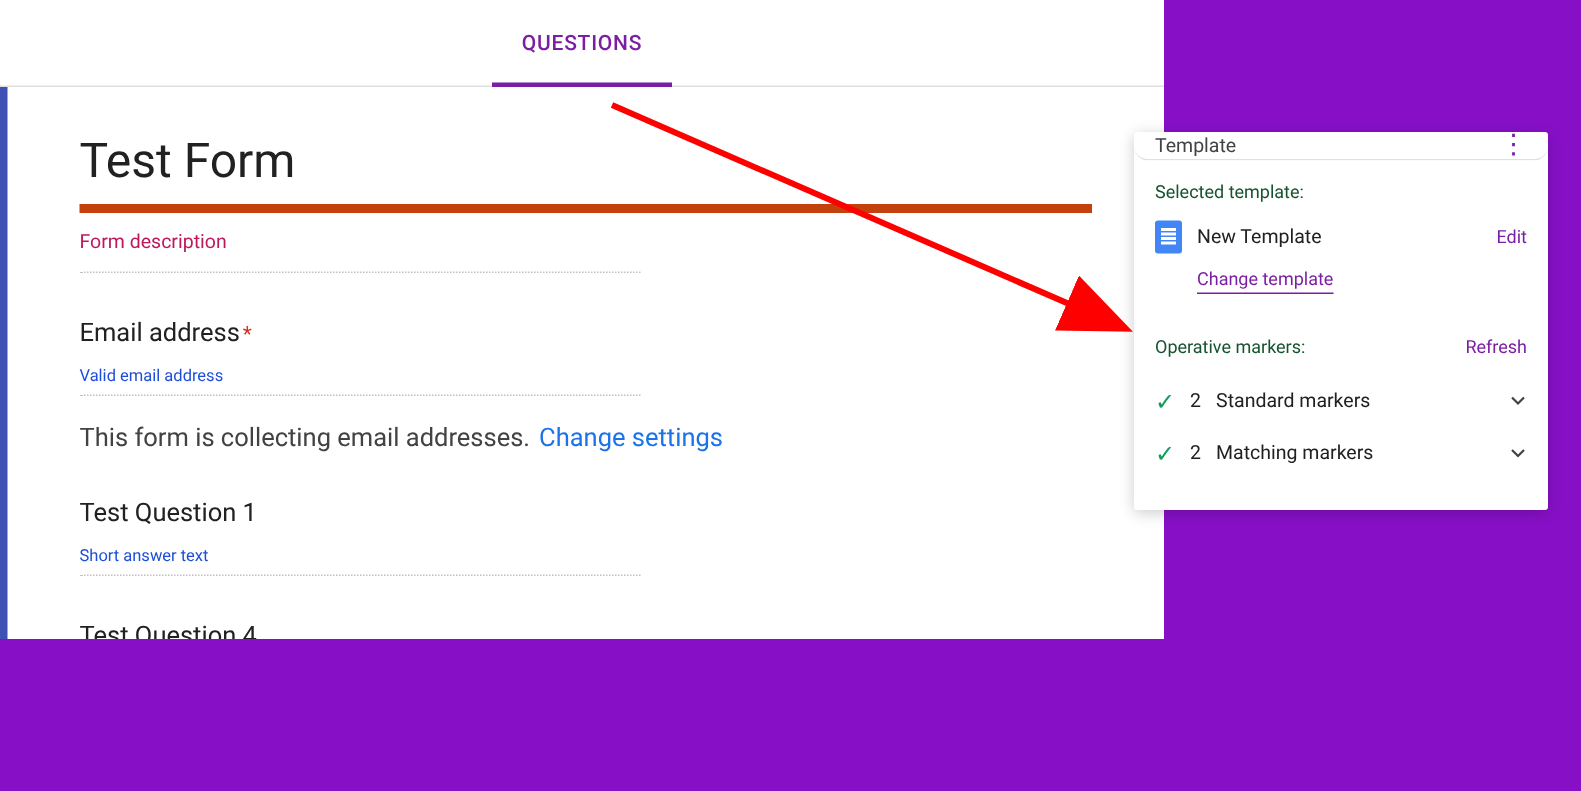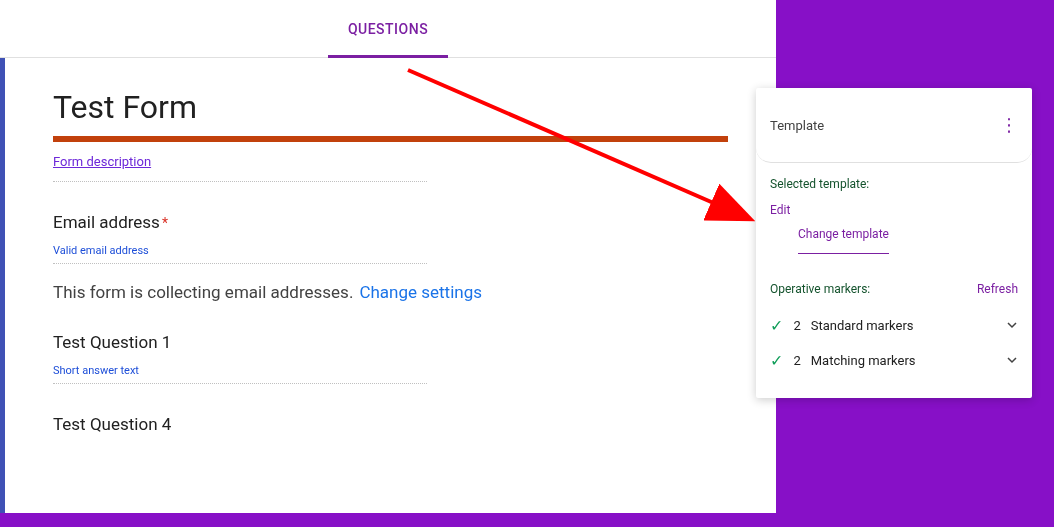--- a/index.html
+++ b/index.html
@@ -1,54 +1,54 @@
 <!DOCTYPE html>
 <html><head>
   <meta charset="utf-8">
   <style>
     * { margin: 0; padding: 0; box-sizing: border-box; }
     body { font-family: 'Roboto', Arial, sans-serif; background: #8710c7; width: 1054px; height: 527px; overflow: hidden; position: relative; }
     
-    .form-container { background: #fff; width: 776px; height: 513px; position: absolute; top: 0; left: 0; }
+    .form-container { background: #fff; width: 776px; height: 426px; position: absolute; top: 0; left: 0; }
     
     .tabs { display: flex; justify-content: center; align-items: center; height: 58px; border-bottom: 1px solid #e0e0e0; }
     .tab { padding: 0 20px; font-size: 14px; font-weight: 500; letter-spacing: 0.5px; color: #757575; height: 58px; display: flex; align-items: center; cursor: pointer; position: relative; }
     .tab.active { color: #7b1fa2; }
     .tab.active::after { content: ''; position: absolute; bottom: 0; left: 0; right: 0; height: 3px; background: #7b1fa2; }
     .tab-badge { background: #757575; color: #fff; border-radius: 3px; padding: 2px 8px; font-size: 12px; margin-left: 10px; font-weight: 500; }
     
     .form-body { padding: 30px 48px; border-left: 5px solid #3f51b5; height: calc(100% - 58px); overflow: hidden; }
     .form-title { font-size: 32px; color: #212121; font-weight: 400; border-bottom: 6px solid #c2410c; padding-bottom: 10px; margin-bottom: 12px; }
-    .form-desc { color: #6d28d9; font-size: 13px; padding-bottom: 12px; border-bottom: 1px dotted #c0c0c0; width: 374px; text-decoration: underline; }
+    .form-desc { color: #be185d; font-size: 13px; padding-bottom: 12px; border-bottom: 1px dotted #c0c0c0; width: 374px; }
     
     .question-block { margin-top: 30px; }
     .question-title { font-size: 17px; color: #212121; margin-bottom: 12px; }
     .required-star { color: #d93025; font-size: 14px; margin-left: 2px; }
     .question-input { color: #1d4ed8; font-size: 11px; padding-bottom: 6px; border-bottom: 1px dotted #c0c0c0; width: 374px; margin-bottom: 18px; }
     .collecting-row { font-size: 17px; color: #424242; display: flex; align-items: center; }
     .change-settings { color: #1a73e8; margin-left: 6px; cursor: pointer; }
     
     .addon-panel { position: absolute; top: 88px; right: 22px; width: 276px; background: #fff; border-radius: 2px; box-shadow: 0 2px 10px rgba(0,0,0,0.2); }
     .addon-header { background: #7b1fa2; color: #fff; padding: 14px 16px; display: flex; align-items: center; justify-content: space-between; }
     .addon-title { font-size: 14px; font-weight: 500; letter-spacing: 0.3px; }
     .addon-header-icons { display: flex; align-items: center; gap: 20px; }
     .addon-icon { cursor: pointer; display: flex; align-items: center; }
     
-    .addon-subheader { padding: 28px 14px; display: flex; justify-content: space-between; align-items: center; border-bottom: 1px solid #e0e0e0; font-size: 13px; color: #424242; border-radius: 15px; }
+    .addon-subheader { padding: 0 14px; display: flex; justify-content: space-between; align-items: center; border-bottom: 1px solid #e0e0e0; font-size: 13px; color: #424242; border-radius: 15px; }
     .kebab { cursor: pointer; color: #7b1fa2; font-size: 18px; line-height: 1; }
     
     .addon-content { padding: 14px 14px 20px 14px; }
     .section-label { font-size: 12px; color: #14532d; margin-bottom: 12px; }
     .template-row { display: flex; align-items: center; justify-content: space-between; margin-bottom: 6px; }
     .template-left { display: flex; align-items: center; gap: 10px; }
     .doc-icon { width: 18px; height: 22px; background: #4285f4; border-radius: 2px; position: relative; flex-shrink: 0; }
     .doc-icon::before { content: ''; position: absolute; left: 4px; top: 5px; width: 10px; height: 2px; background: #fff; box-shadow: 0 3px 0 #fff, 0 6px 0 #fff, 0 9px 0 #fff; }
     .template-name { font-size: 13px; color: #212121; }
     .edit-link { font-size: 12px; color: #7b1fa2; cursor: pointer; }
-    .change-template { font-size: 12px; color: #7b1fa2; cursor: pointer; margin-left: 28px; display: inline-block; border-bottom: 1px solid #7b1fa2; padding-bottom: 12px; }
+    .change-template { font-size: 12px; color: #7b1fa2; cursor: pointer; margin-left: 28px; display: inline-block; border-bottom: 1px solid #7b1fa2; padding-bottom: 2px; }
     
     .markers-section { margin-top: 28px; }
     .markers-header { display: flex; justify-content: space-between; align-items: center; margin-bottom: 12px; }
     .refresh-link { font-size: 12px; color: #7b1fa2; cursor: pointer; }
     .marker-row { display: flex; align-items: center; justify-content: space-between; padding: 8px 0; cursor: pointer; }
     .marker-left { display: flex; align-items: center; gap: 10px; font-size: 13px; color: #212121; }
     .check-icon { color: #0f9d58; font-size: 16px; }
     .expand-icon { color: #424242; }
     
     .arrow-annotation { position: absolute; top: 50px; left: 400px; pointer-events: none; z-index: 100; }
@@ -90,20 +90,24 @@
 <div class="addon-panel">
 
   <div class="addon-subheader">
     <span>Template</span>
     <span class="kebab">⋮</span>
   </div>
 
   <div class="addon-content">
     <div class="section-label">Selected template:</div>
     <div class="template-row">
+      <div class="template-left">
+        <div class="doc-icon"></div>
+        <span class="template-name">New Template</span>
+      </div>
       <span class="edit-link">Edit</span>
     </div>
     <span class="change-template">Change template</span>
     
     <div class="markers-section">
       <div class="markers-header">
         <span class="section-label" style="margin-bottom:0">Operative markers:</span>
         <span class="refresh-link">Refresh</span>
       </div>
       <div class="marker-row">

